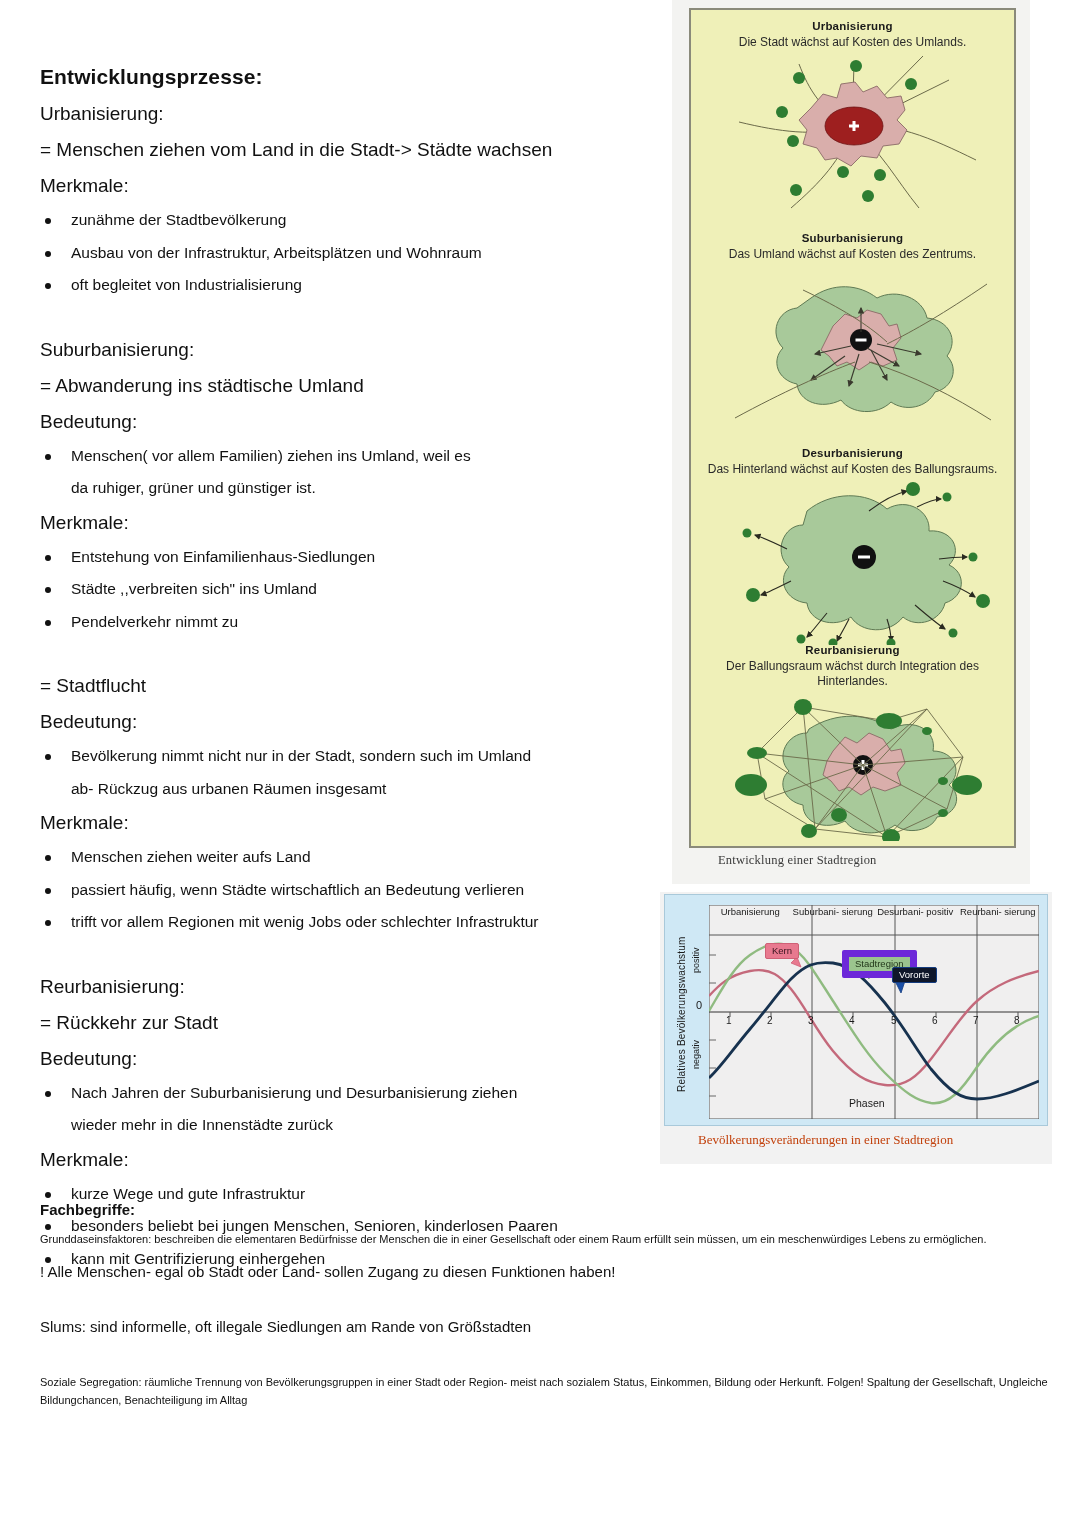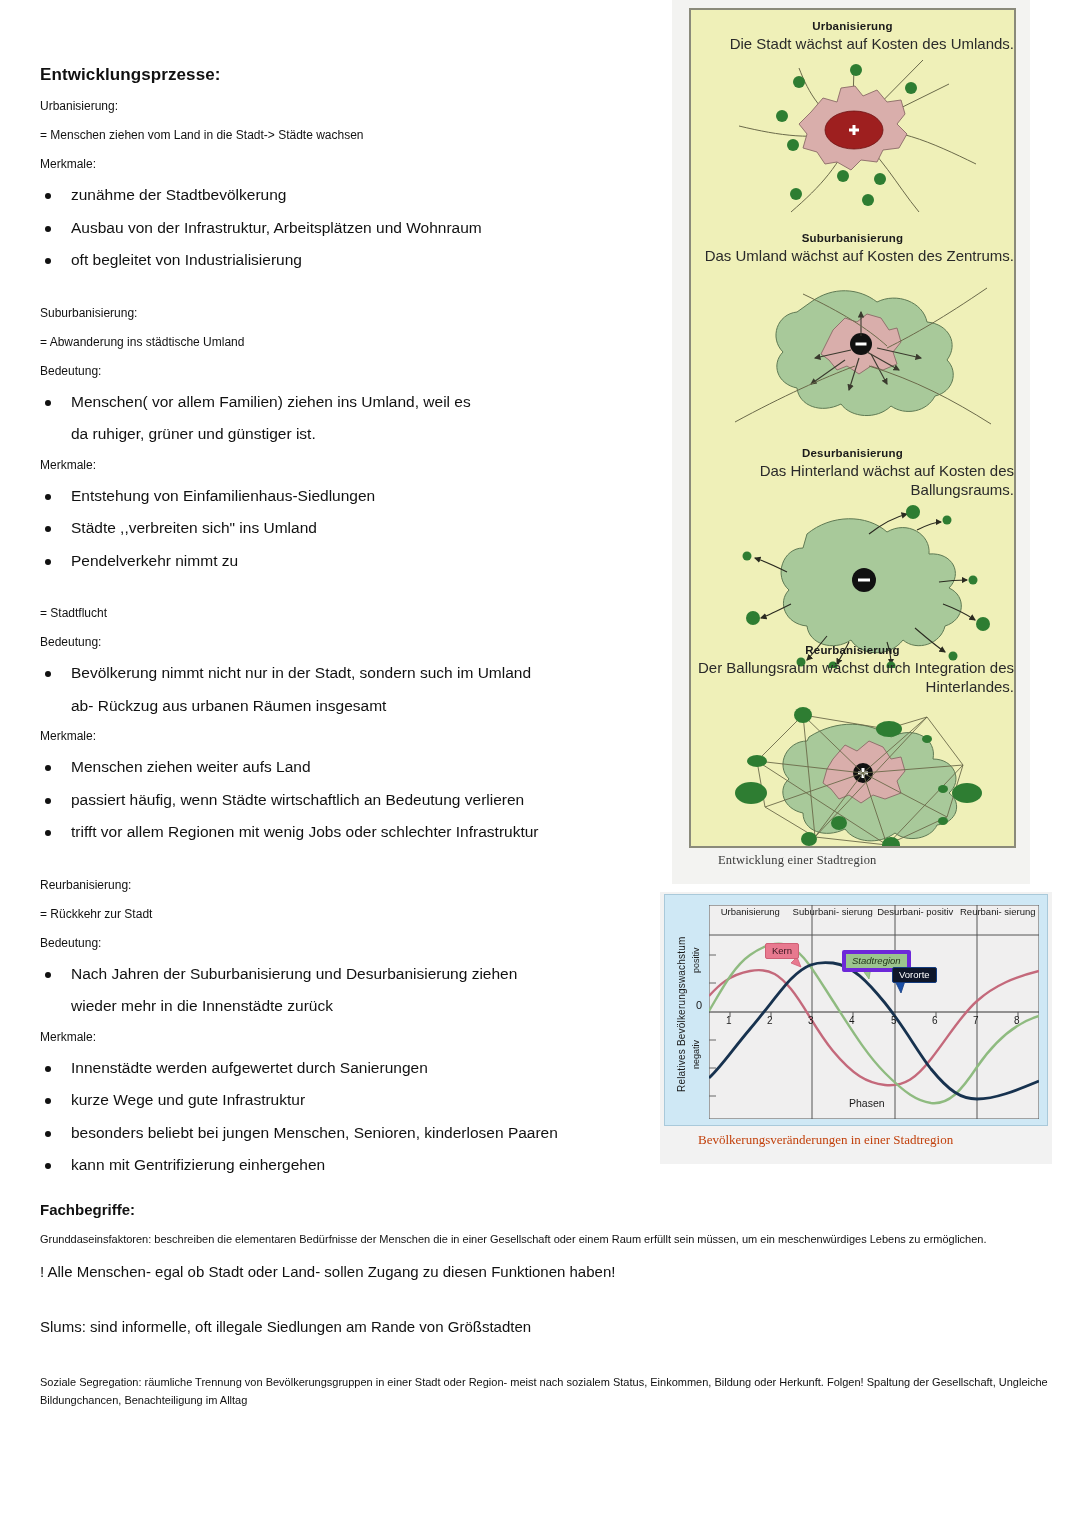--- a/index.html
+++ b/index.html
@@ -17,30 +17,30 @@
   }
 
   
   #notes-column {
     position: absolute;
     left: 40px;
     top: 66px;
     width: 615px;
   }
   .note-heading-bold {
-    font-size: 17px;
+    font-size: 21px;
     font-weight: bold;
     line-height: 1.0;
     margin: 0 0 17px 0;
     letter-spacing: 0.1px;
   }
   .note-line {
-    font-size: 12px;
+    font-size: 19px;
     line-height: 1.0;
-    margin: 0 0 17px 0;
+    margin: 8px 0 17px 0;
   }
   .bullet-list {
     list-style: none;
     margin: 0;
     padding: 0;
   }
   .bullet-item {
     position: relative;
     font-size: 15.5px;
     line-height: 1.0;
@@ -124,22 +124,22 @@
   .sub-panel { position: absolute; left: 0; width: 100%; }
   .sp-title {
     text-align: center;
     font-size: 11.5px;
     font-weight: bold;
     color: #1a1a1a;
     letter-spacing: 0.2px;
     margin-bottom: 3px;
   }
   .sp-sub {
-    text-align: right;
-    font-size: 15px;
+    text-align: center;
+    font-size: 12px;
     color: #2a2a2a;
     line-height: 1.25;
   }
   .sp-art { position: relative; width: 100%; }
 
   
   #figure-chart {
     position: absolute;
     left: 660px;
     top: 892px;
@@ -214,21 +214,21 @@
   }
   .callout {
     position: absolute;
     font-size: 9.5px;
     padding: 2px 6px;
     border-radius: 2px;
     white-space: nowrap;
     line-height: 1.1;
   }
   .callout-kern { background: #e8798f; color: #3a1520; border: 1px solid #cf6076; }
-  .callout-region { background: #9bc48e; color: #1f3317; border: 4px solid #6d28d9; font-style: italic; }
+  .callout-region { background: #9bc48e; color: #1f3317; border: 7px solid #6d28d9; }
   .callout-vororte { background: #0f172a; color: #ffffff; border: 1px solid #143c80; }
   .axis-num {
     position: absolute;
     font-size: 10px;
     color: #1a1a1a;
   }
   .zero-label {
     position: absolute;
     font-size: 11px;
     color: #1a1a1a;
@@ -303,21 +303,20 @@
     <div class="note-line">= Rückkehr zur Stadt</div>
     <div class="note-line">Bedeutung:</div>
     <ul class="bullet-list">
       <li class="bullet-item">
         <span>Nach Jahren der Suburbanisierung und Desurbanisierung ziehen</span>
         <span class="cont-line">wieder mehr in die Innenstädte zurück</span>
       </li>
     </ul>
     <div class="note-line">Merkmale:</div>
     <ul class="bullet-list">
-      <li class="bullet-item">Innenstädte werden aufgewertet durch Sanierungen</li>
       <li class="bullet-item">kurze Wege und gute Infrastruktur</li>
       <li class="bullet-item">besonders beliebt bei jungen Menschen, Senioren, kinderlosen Paaren</li>
       <li class="bullet-item">kann mit Gentrifizierung einhergehen</li>
     </ul>
   </div>
 
 </div>
 
 <div id="glossary">
   <div class="glossary-heading">Fachbegriffe:</div>

